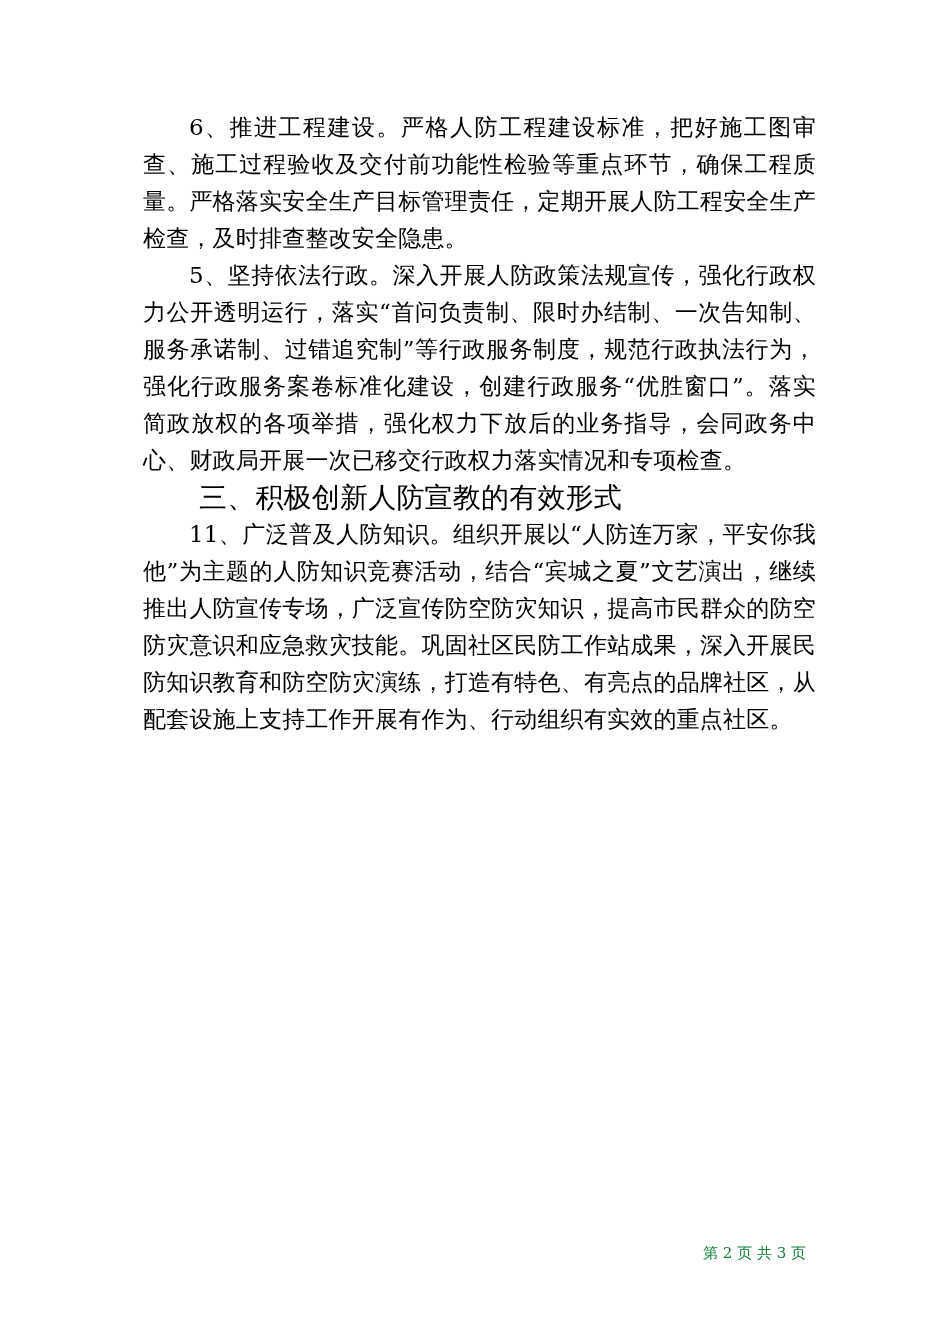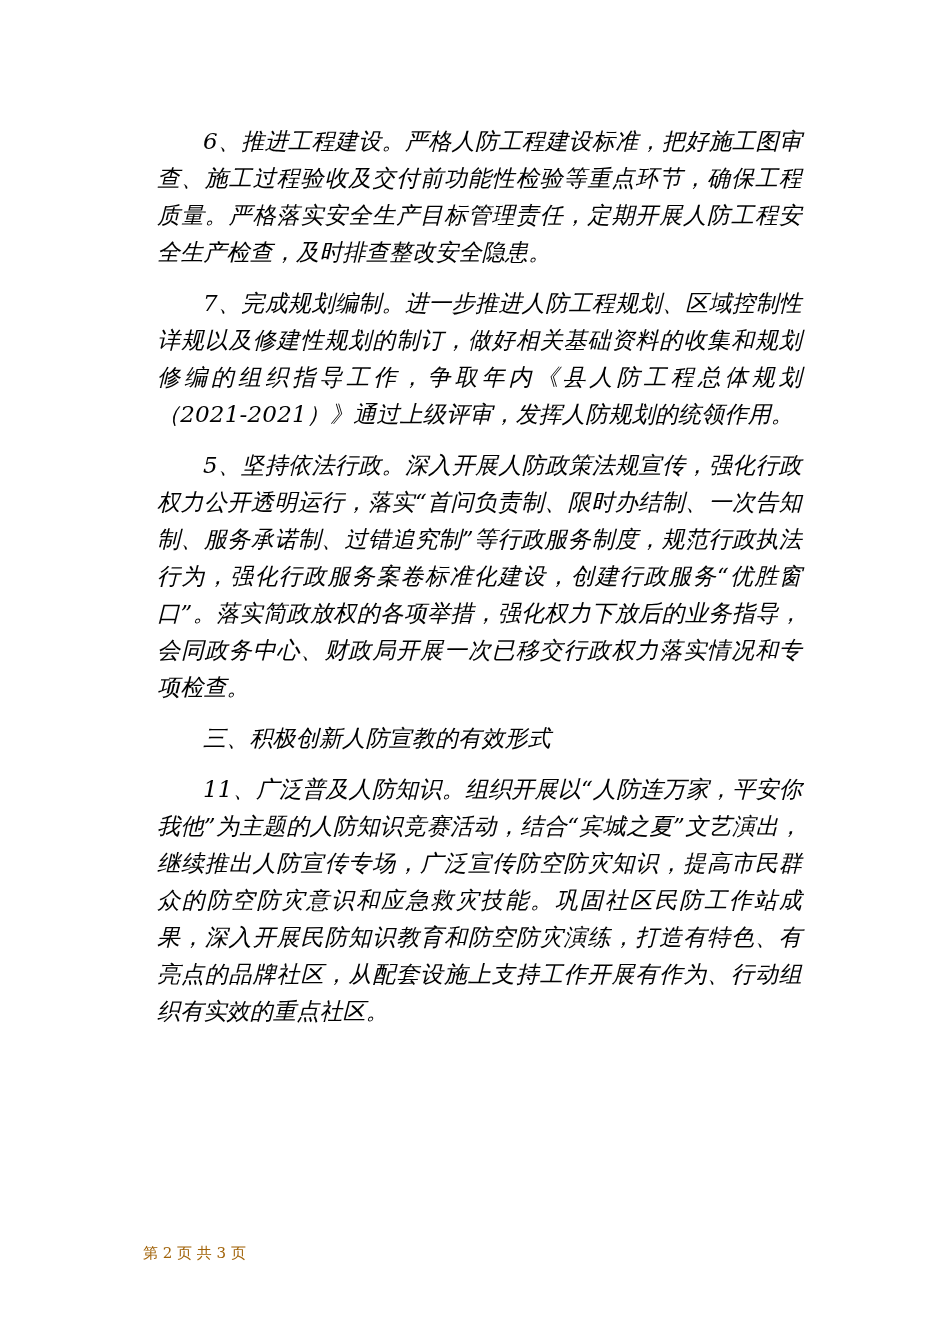--- a/index.html
+++ b/index.html
@@ -28,48 +28,47 @@
     left: 143px;
     top: 109px;
     width: 673px;
     font-size: 23px;
     line-height: 37px;
     text-align: justify;
     text-justify: inter-character;
     letter-spacing: 0.2px;
   }
   .para {
-    margin: 14px;
+    margin: 0;
     padding: 0;
     text-indent: 2em;
     font-weight: normal;
-    font-style: italic;
   }
   .section-heading {
-    font-size: 23px;
+    font-size: 28px;
     font-weight: normal; 
   }
   .page-footer {
     position: absolute;
     left: 143px;
     top: 1243px;
     width: 663px;
+    text-align: right;
     font-size: 15px;
     line-height: 20px;
-    color: #a16207;
+    color: #15803d;
   }
 </style>
 </head>
 <body>
 
 <div class="page">
 
   <main class="body-text">
     <p class="para">6、推进工程建设。严格人防工程建设标准，把好施工图审查、施工过程验收及交付前功能性检验等重点环节，确保工程质量。严格落实安全生产目标管理责任，定期开展人防工程安全生产检查，及时排查整改安全隐患。</p>
-    <p class="para">7、完成规划编制。进一步推进人防工程规划、区域控制性详规以及修建性规划的制订，做好相关基础资料的收集和规划修编的组织指导工作，争取年内《县人防工程总体规划（2021-2021）》通过上级评审，发挥人防规划的统领作用。</p>
     <p class="para">5、坚持依法行政。深入开展人防政策法规宣传，强化行政权力公开透明运行，落实“首问负责制、限时办结制、一次告知制、服务承诺制、过错追究制”等行政服务制度，规范行政执法行为，强化行政服务案卷标准化建设，创建行政服务“优胜窗口”。落实简政放权的各项举措，强化权力下放后的业务指导，会同政务中心、财政局开展一次已移交行政权力落实情况和专项检查。</p>
     <p class="para section-heading">三、积极创新人防宣教的有效形式</p>
     <p class="para">11、广泛普及人防知识。组织开展以“人防连万家，平安你我他”为主题的人防知识竞赛活动，结合“宾城之夏”文艺演出，继续推出人防宣传专场，广泛宣传防空防灾知识，提高市民群众的防空防灾意识和应急救灾技能。巩固社区民防工作站成果，深入开展民防知识教育和防空防灾演练，打造有特色、有亮点的品牌社区，从配套设施上支持工作开展有作为、行动组织有实效的重点社区。</p>
   </main>
 
   <footer class="page-footer">
     <span>第 2 页 共 3 页</span>
   </footer>
 
 </div>

